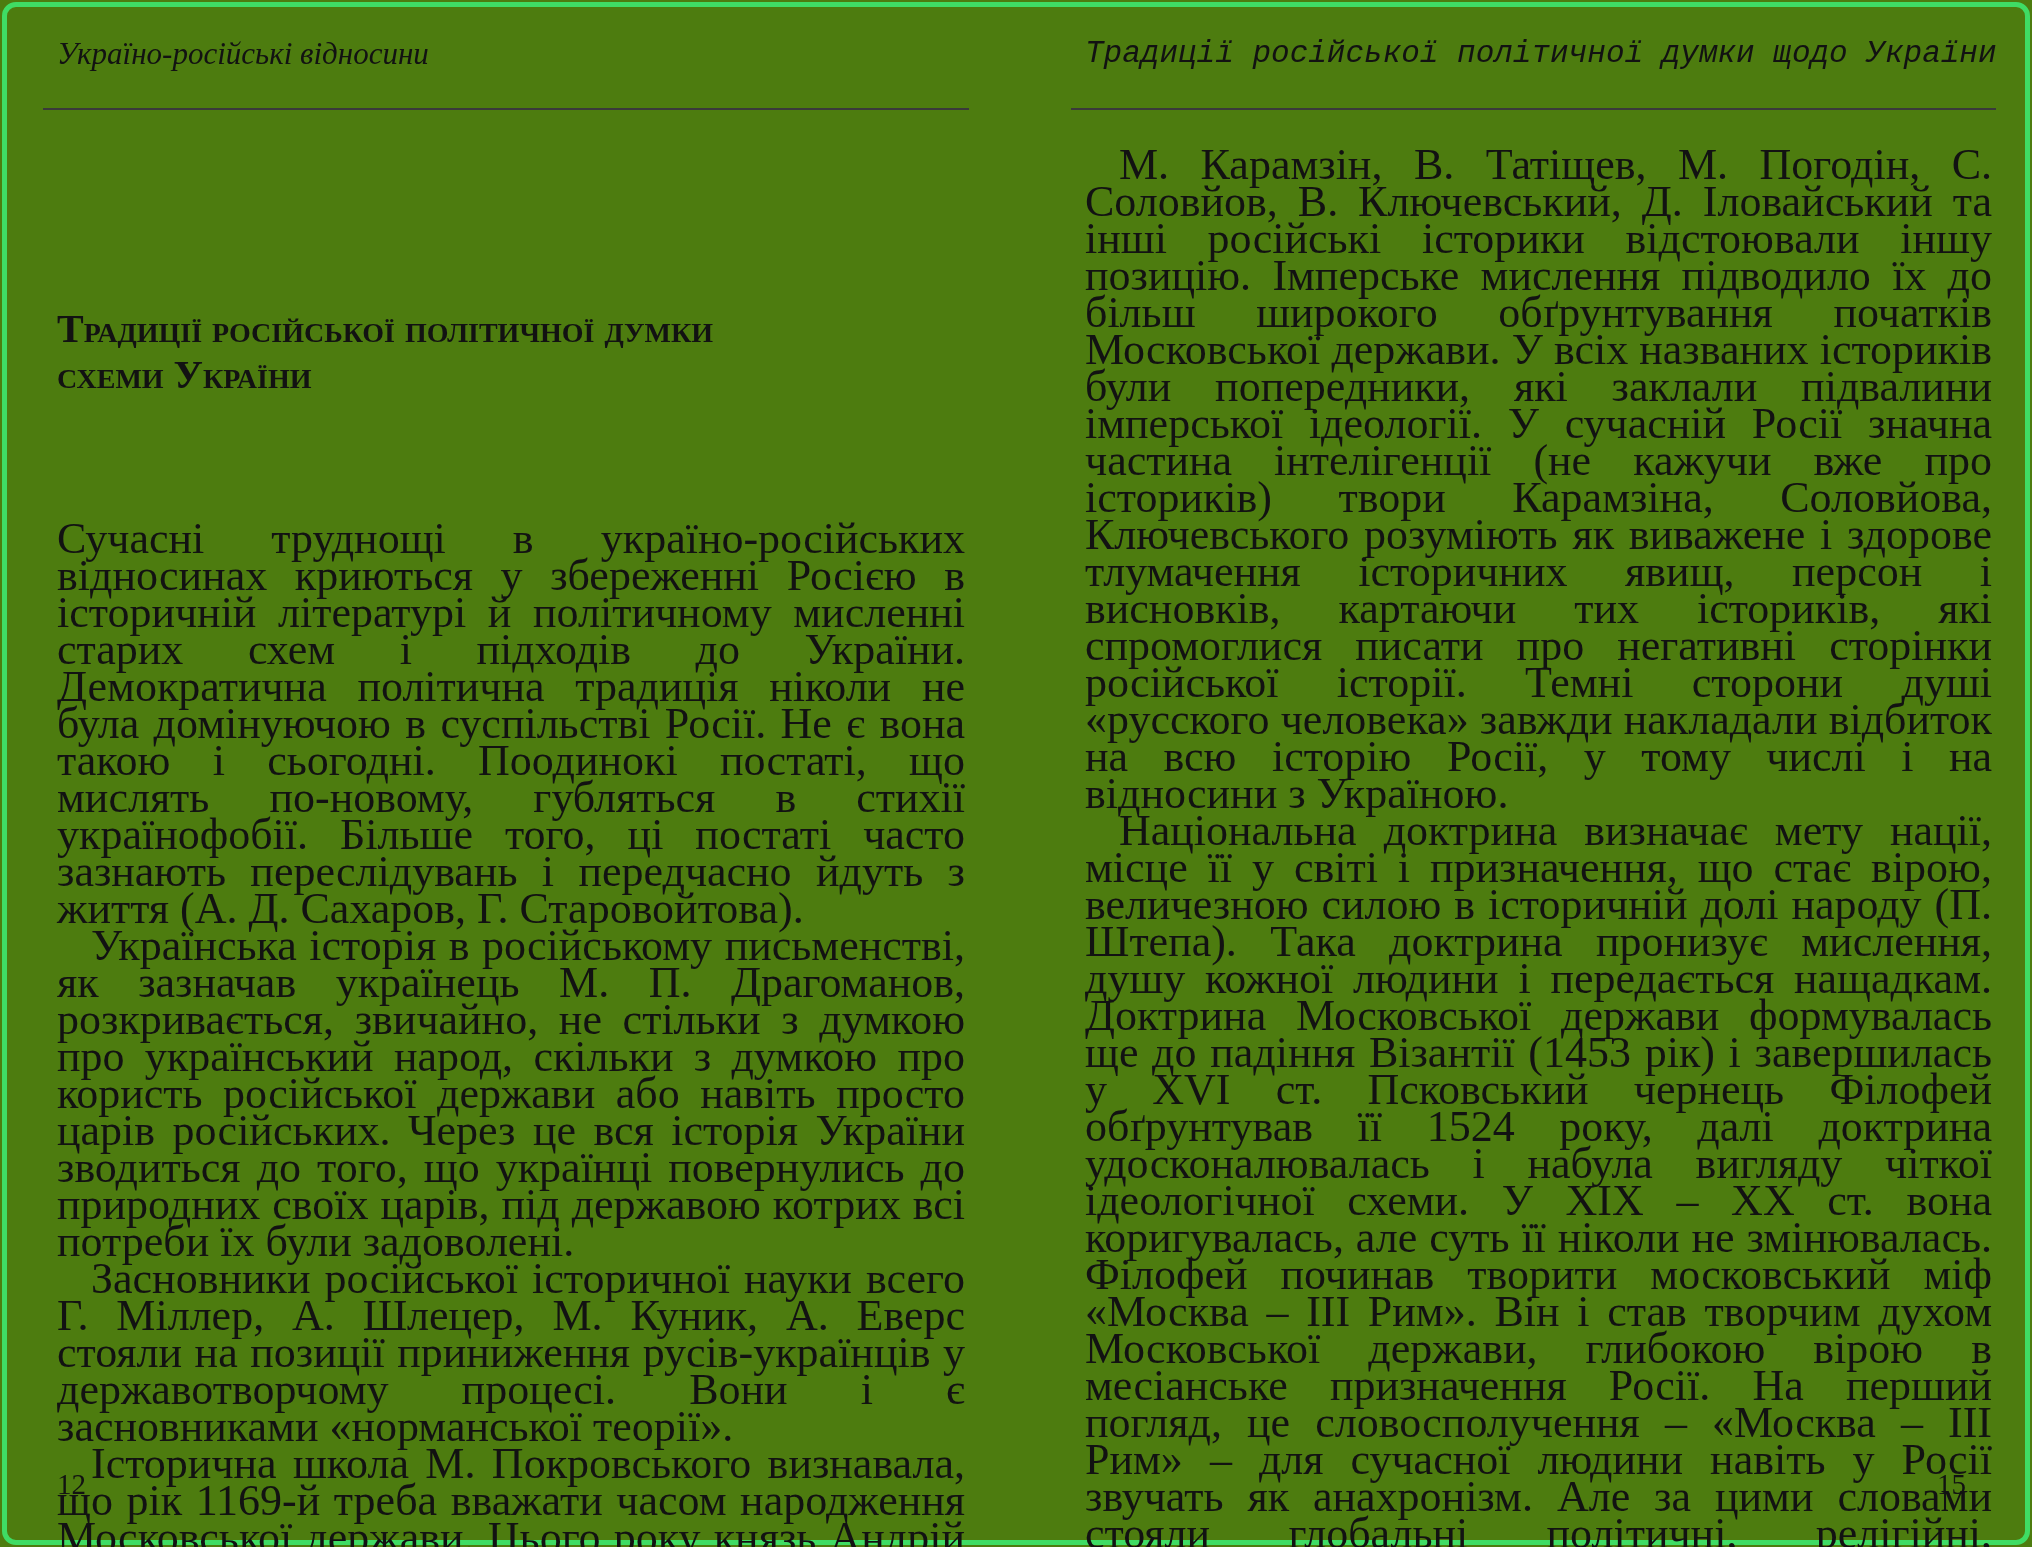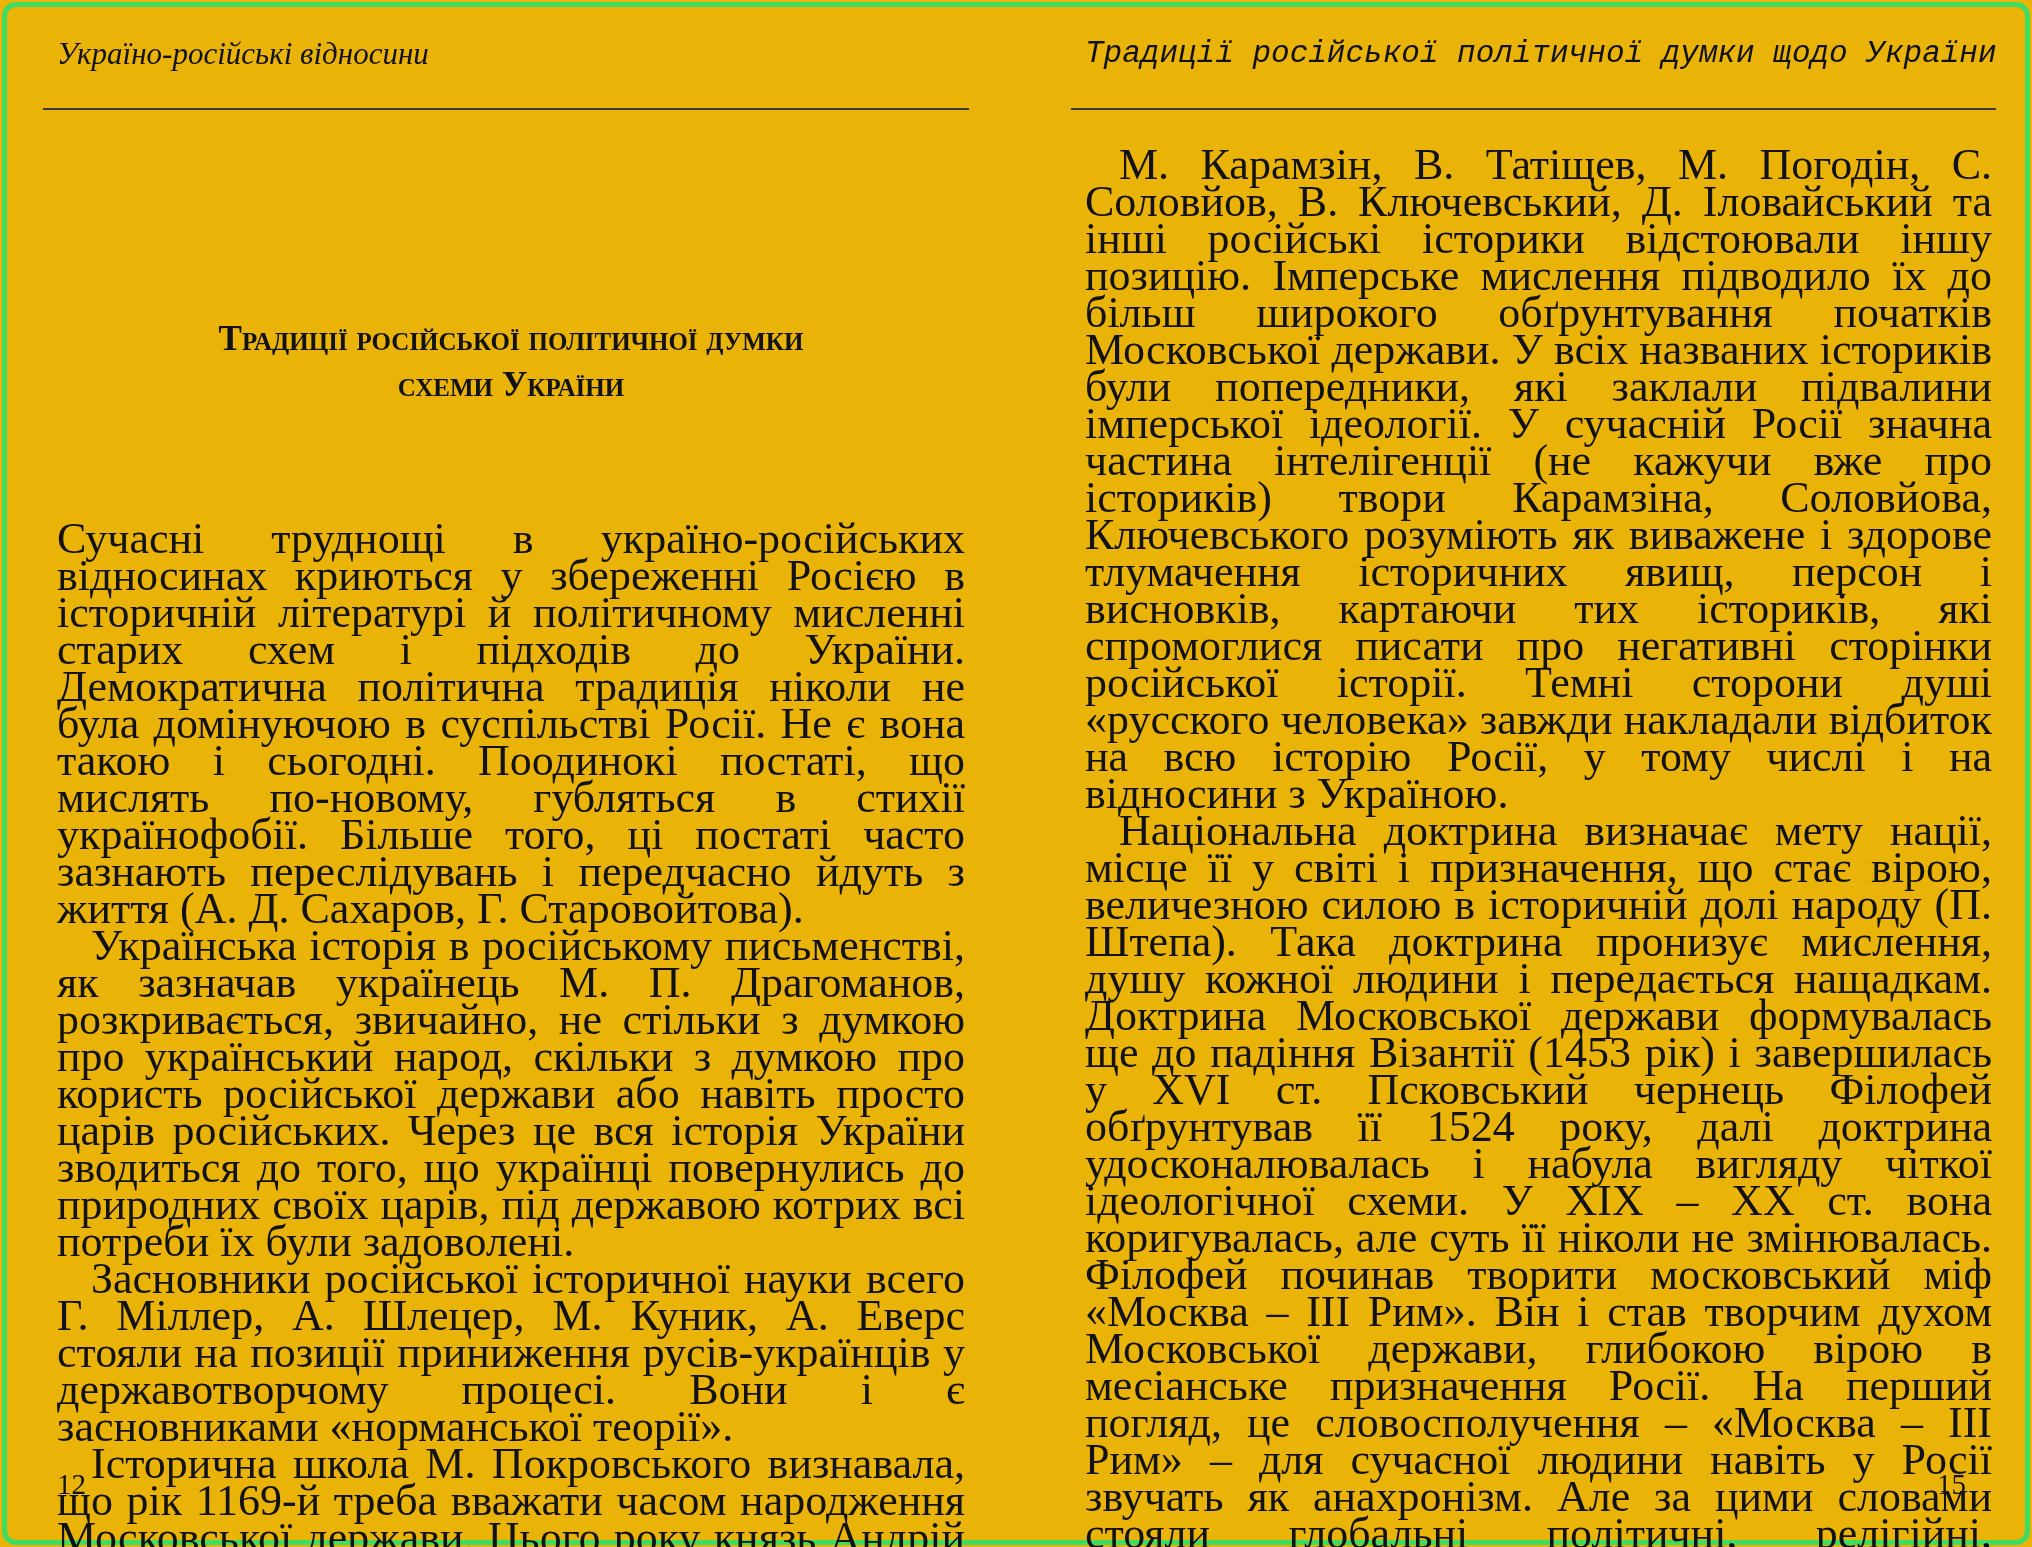--- a/index.html
+++ b/index.html
@@ -1,20 +1,20 @@
 <!DOCTYPE html>
 <html lang="uk"><head>
 <meta charset="utf-8">
 <style>
   html, body { margin: 0; padding: 0; background: #ffffff; }
   .screen {
     position: relative;
     width: 2032px;
     height: 1547px;
-    background: #eab308;
+    background: #4d7c0f;
     font-family: "Liberation Serif", serif;
     color: #121212;
     overflow: hidden;
   }
   .green-border {
     position: absolute;
     inset: 2px;
     border: 5px solid #3fdc64;
     border-radius: 14px;
     pointer-events: none;
@@ -36,27 +36,26 @@
 
   .head-rule {
     position: absolute;
     top: 108px;
     left: -14px; right: -4px;
     border-top: 2px solid #3a3a3a;
   }
 
   .chapter-title {
     position: absolute;
-    top: 316px;
+    top: 306px;
     left: 0; right: 0;
     margin: 0;
-    text-align: center;
     font-weight: bold;
     font-variant: small-caps;
-    font-size: 35px;
+    font-size: 40px;
     line-height: 46px;
   }
   .chapter-title .title-line { display: block; }
 
   .body-text {
     position: absolute;
     left: 0; right: 0;
     text-align: justify;
     font-size: 44px;
     line-height: 37px;

